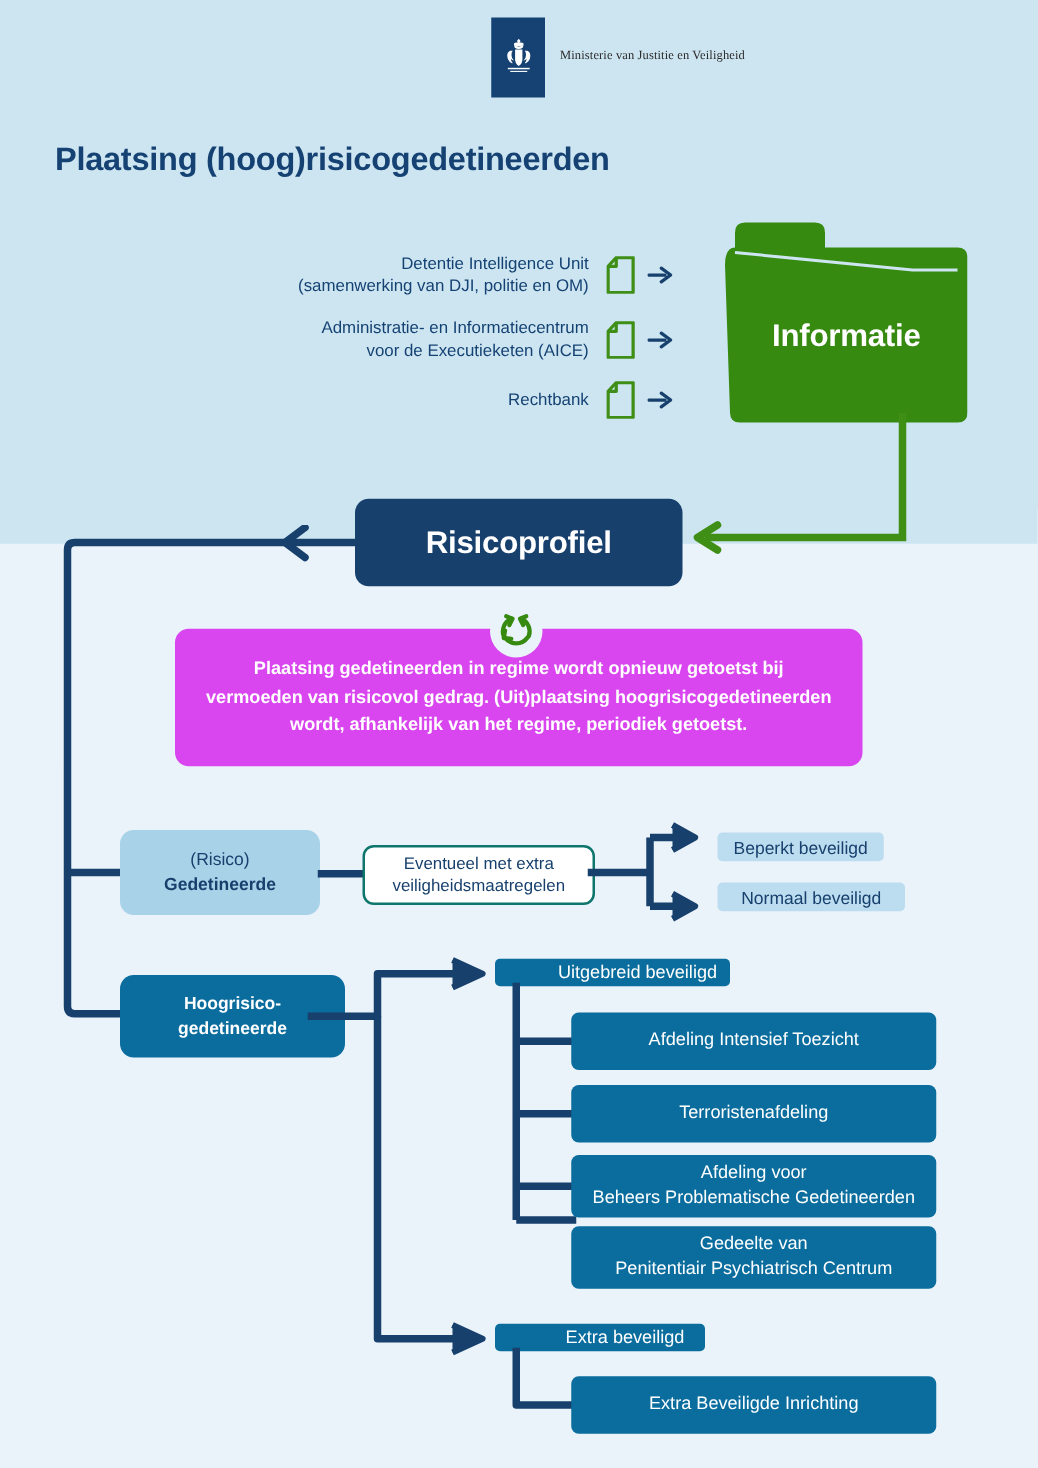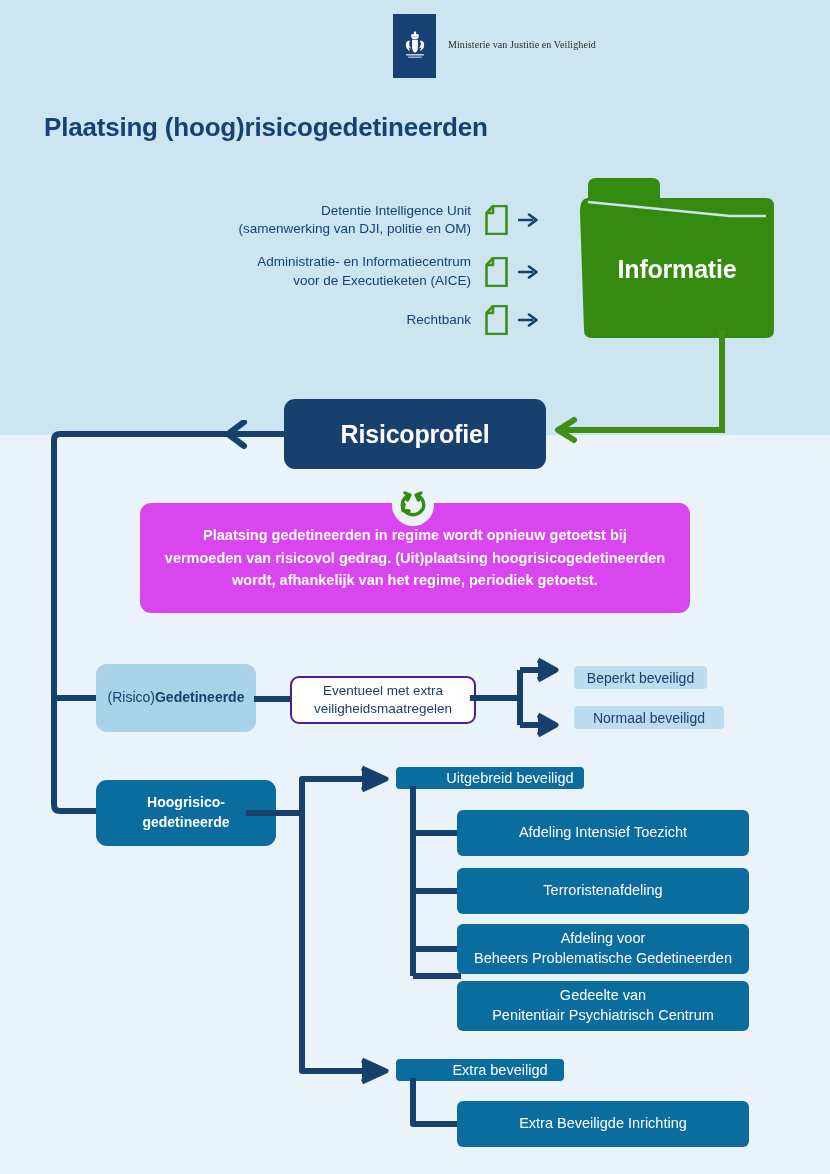--- a/index.html
+++ b/index.html
@@ -67,27 +67,27 @@
     position:absolute;left:140px;top:503px;width:550px;height:110px;
     background:#d946ef;border-radius:11px;
     display:flex;align-items:center;justify-content:center;
     text-align:center;color:#fff;font-size:14.5px;font-weight:bold;
     line-height:1.55;padding:0 14px;box-sizing:border-box;
   }
   .cycle-icon{position:absolute;left:391px;top:483px;width:44px;height:44px;}
   .risico-box{
     position:absolute;left:96px;top:664px;width:160px;height:68px;
     background:#a8d2e8;border-radius:11px;
-    display:flex;flex-direction:row;align-items:center;justify-content:center;
+    display:flex;flex-direction:column;align-items:center;justify-content:center;
     color:#17406d;font-size:14px;line-height:1.4;
   }
   .risico-box .l2{font-weight:bold;}
   .whitebox{
     position:absolute;left:290px;top:676px;width:182px;height:44px;
-    background:#ffffff;border:2px solid #4c1d95;border-radius:9px;
+    background:#ffffff;border:2px solid #0f766e;border-radius:9px;
     display:flex;flex-direction:column;align-items:center;justify-content:center;
     color:#17406d;font-size:13.5px;line-height:1.35;text-align:center;
   }
   .tag-lt{
     position:absolute;background:#bcdcef;border-radius:4px;
     color:#17406d;font-size:14px;
     display:flex;align-items:center;justify-content:center;
     height:23px;
   }
   .tag-lt.one{left:574px;top:666px;width:133px;}

